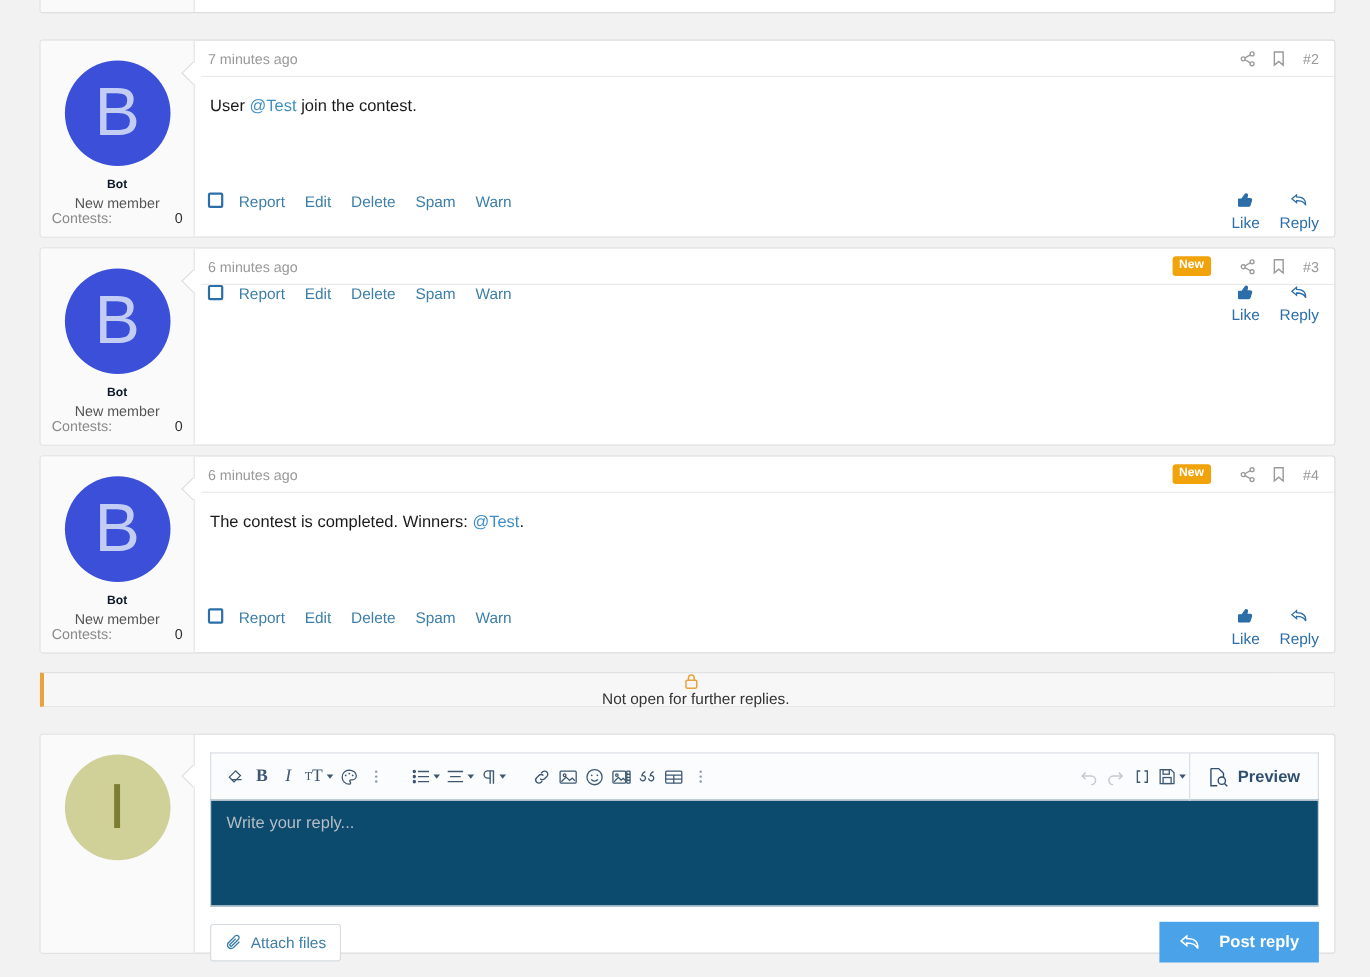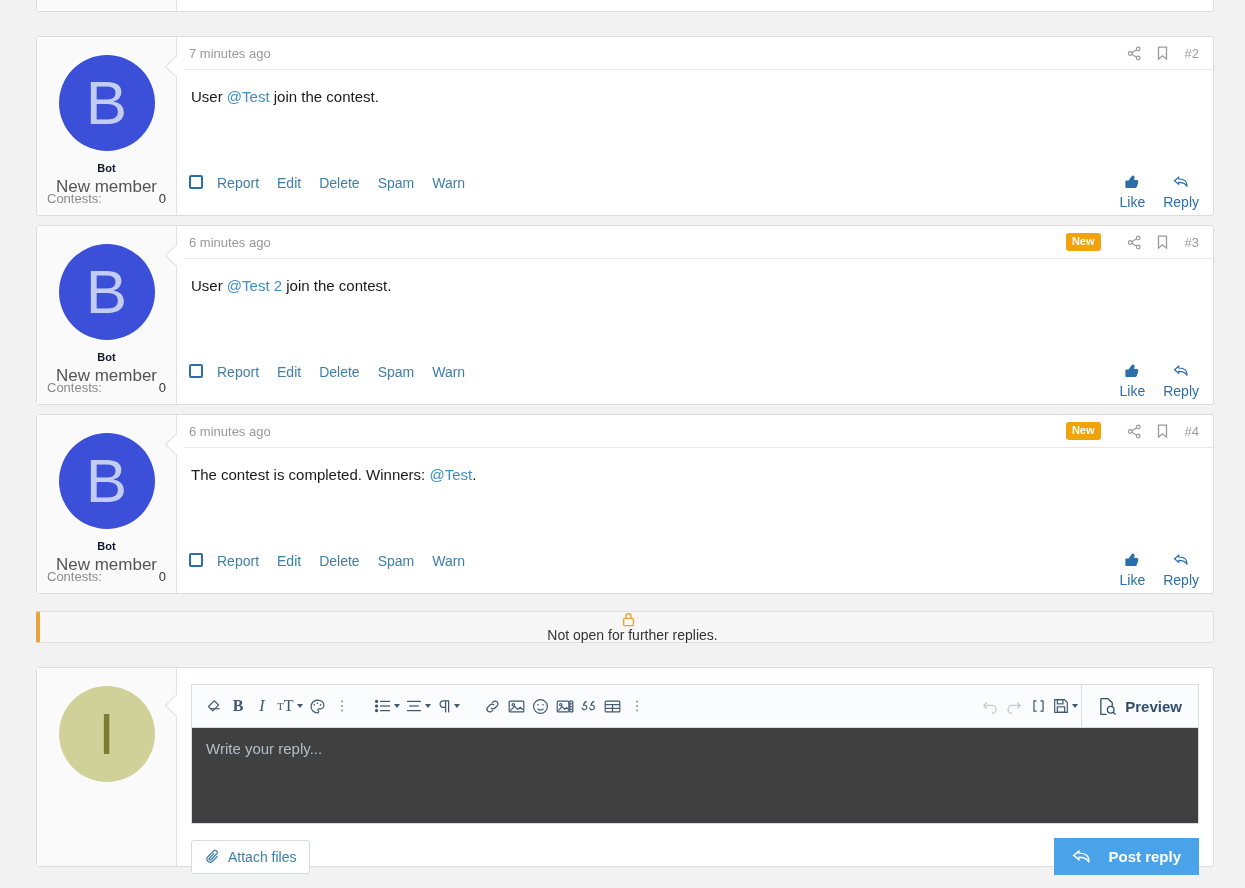--- a/index.html
+++ b/index.html
@@ -50,21 +50,21 @@
     background: #3b4fd8;
     color: #c3cdf4;
     font-size: 62px; line-height: 96px; text-align: center;
     font-family: "Liberation Sans", sans-serif;
     user-select: none;
   }
   .uname {
     margin-top: 11px; font-size: 11px; font-weight: bold;
     color: #0f172a;
   }
-  .utitle { margin-top: 3px; font-size: 17px; color: #555; }
+  .utitle { margin-top: 3px; font-size: 13px; color: #555; }
   .ustats {
     position: absolute; bottom: 9px; left: 10px; right: 10px;
     display: flex; justify-content: space-between;
     font-size: 13px; color: #8a8a8a;
   }
   .ustats .v { color: #333; }
 
   .post-main { flex: 1; position: relative; display: flex; flex-direction: column; }
   
   .post-main::before {
@@ -167,21 +167,21 @@
   .tb-spacer { flex: 1; }
   .tb-dim { color: #c2c9d1; }
   .preview-btn {
     display: flex; align-items: center; gap: 8px;
     height: 43px; padding: 0 16px; margin-right: -8px;
     border-left: 1px solid #d8dde3;
     color: #2f4f6f; font-size: 15px; font-weight: bold;
     cursor: pointer;
   }
   .editarea {
-    border: 1px solid #d8dde3; background: #404040;
+    border: 1px solid #d8dde3; background: #0c4a6e;
     height: 97px; padding: 12px 14px;
     font-size: 15px; color: #b4bcc4;
   }
   .ed-bottom {
     margin-top: 14px; display: flex; align-items: center;
   }
   .attach {
     display: flex; align-items: center; gap: 7px;
     border: 1px solid #d5dbe0; border-radius: 3px; background: #fff;
     padding: 8px 13px; font-size: 14px; color: #3d7fa8; cursor: pointer;
@@ -292,23 +292,20 @@
               <line x1="5.1" y1="8.9" x2="10.3" y2="11.9"></line>
           </svg>
         </span>
         <span class="hicon">
           <svg width="13" height="15" viewBox="0 0 12 15" fill="none" stroke="#9a9a9a" stroke-width="1.3">
             <path d="M2 1.2h8v12l-4-3.4-4 3.4z"></path>
           </svg>
         </span>
         <span class="pnum">#3</span>
       </div>
-      <div class="post-body">
-        <span>User </span><span class="mention">@Test 2</span><span> join the contest.</span>
-      </div>
       <div class="post-foot">
         <span class="chk"></span>
         <span class="modlink">Report</span>
         <span class="modlink">Edit</span>
         <span class="modlink">Delete</span>
         <span class="modlink">Spam</span>
         <span class="modlink">Warn</span>
         <span class="foot-spacer"></span>
         <span class="act">
           <svg width="14" height="14" viewBox="0 0 16 16" fill="none" stroke="#2b6ea8" stroke-width="1.3">

